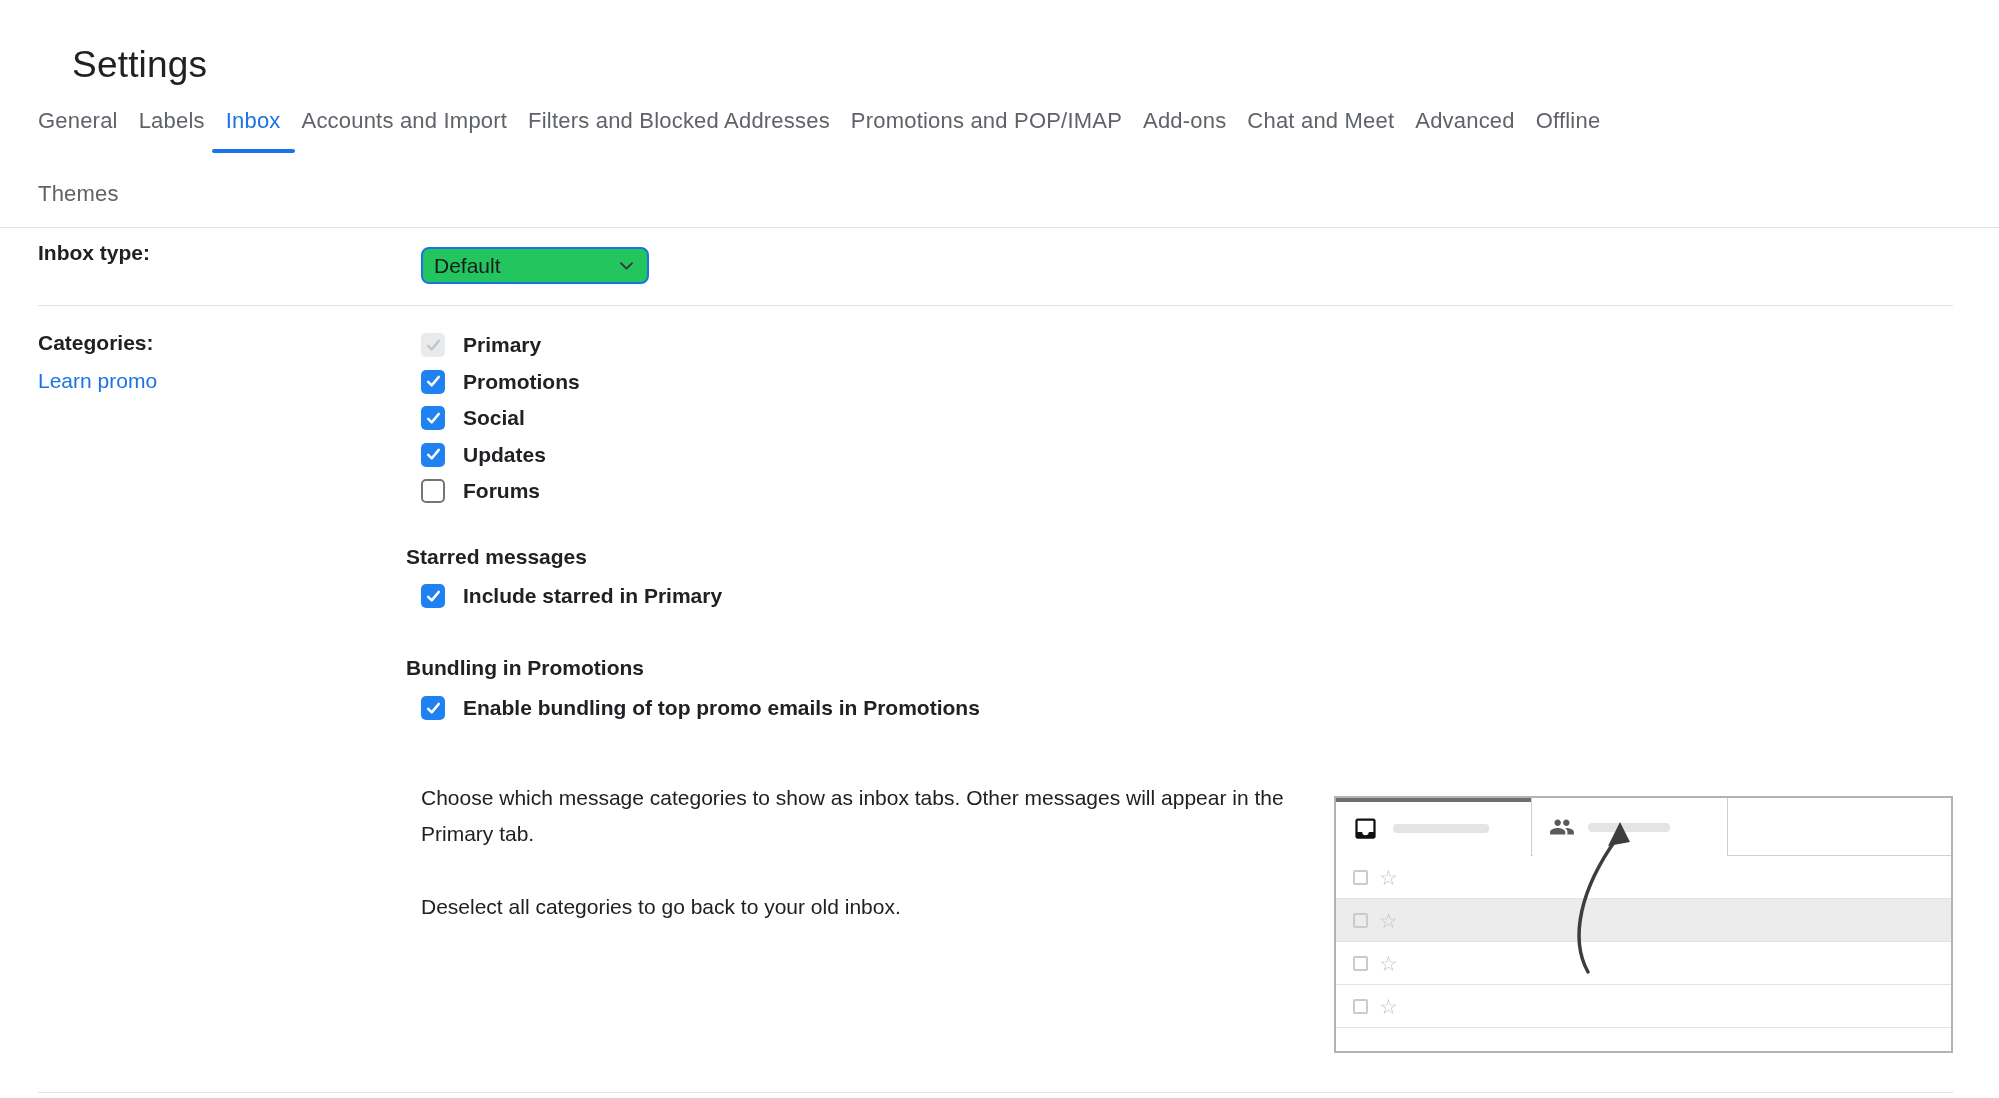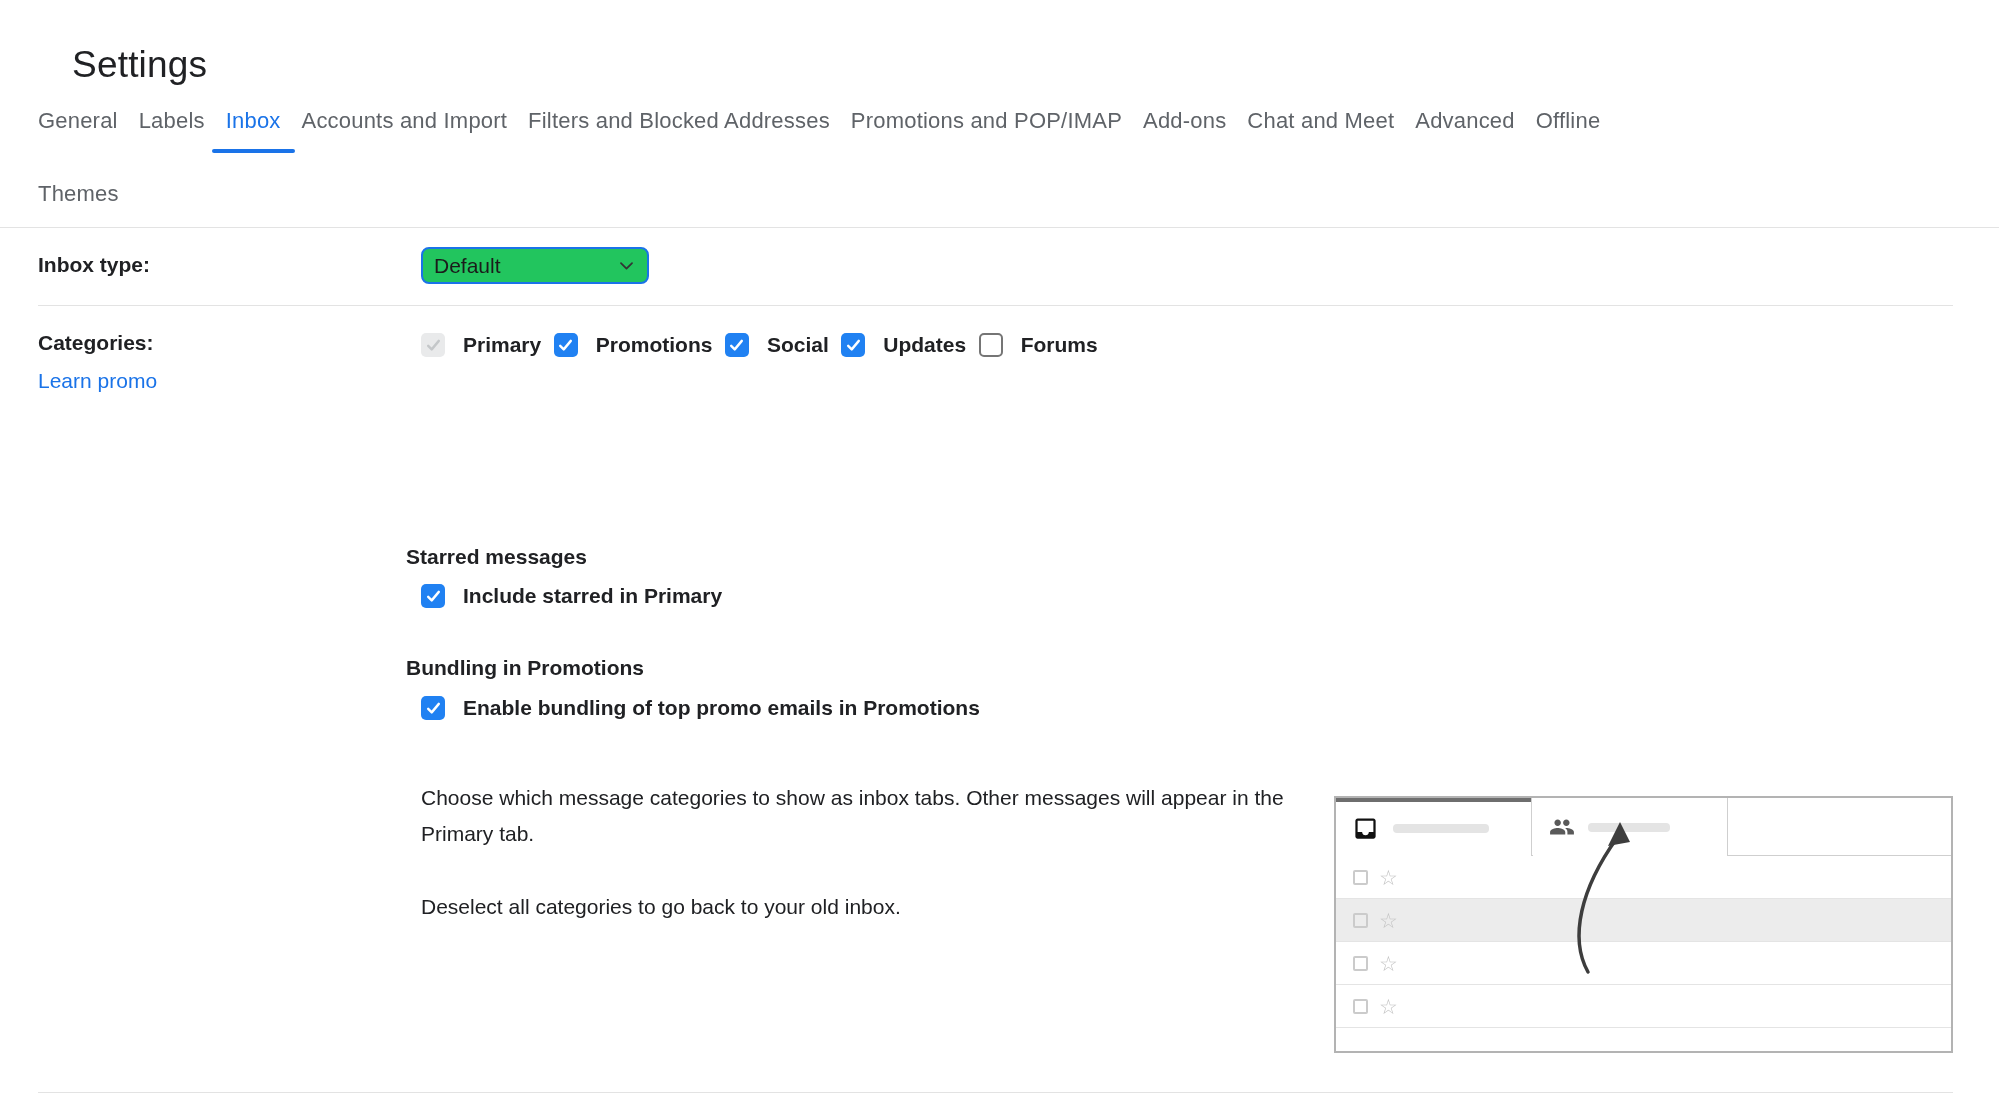--- a/index.html
+++ b/index.html
@@ -32,34 +32,34 @@
     height:4px; border-radius:4px; background:var(--accent);
   }
 
   
   .divider-full { position:absolute; left:0; right:0; top:227px; height:1px; background:#e3e3e3; }
   .divider { position:absolute; left:38px; width:1915px; height:1px; background:#e3e3e3; }
   .divider-inboxtype { top:305px; }
   .divider-bottom { top:1092px; }
 
   
-  .inbox-type-label { position:absolute; left:38px; top:253px; font-size:21px; font-weight:bold; }
+  .inbox-type-label { position:absolute; left:38px; top:241px; font-size:21px; font-weight:bold; }
   .select-box {
     position:absolute; left:421px; top:247px; width:228px; height:37px;
     border:2.5px solid var(--accent); border-radius:8px; background:#22c55e;
     display:flex; align-items:center; justify-content:space-between;
     padding:0 11px 0 11px; font-size:21px; color:#1b1b1b; cursor:pointer;
   }
   .select-box svg { width:19px; height:19px; flex:none; }
 
   
   .categories-label { position:absolute; left:38px; top:331px; font-size:21px; font-weight:bold; }
   .learn-more { position:absolute; left:38px; top:369px; font-size:21px; color:var(--accent); text-decoration:none; cursor:pointer; }
 
-  .cat-list { position:absolute; left:421px; top:333px; display:flex; flex-direction:row; gap:12.5px; }
+  .cat-list { position:absolute; left:421px; top:333px; display:flex; flex-direction:column; gap:12.5px; }
   .opt-row { display:flex; align-items:center; gap:18px; height:24px; }
   .cbx {
     width:24px; height:24px; border-radius:5px; flex:none;
     display:flex; align-items:center; justify-content:center; cursor:pointer;
   }
   .cbx.checked  { background:var(--cbblue); color:#ffffff; }
   .cbx.unchecked{ background:#ffffff; border:2px solid #757575; }
   .cbx.disabled { background:#e9eaeb; color:#c4c7c9; cursor:default; }
   .cbx svg { width:17px; height:17px; }
   .opt-label { font-size:21px; font-weight:bold; line-height:24px; white-space:nowrap; }

